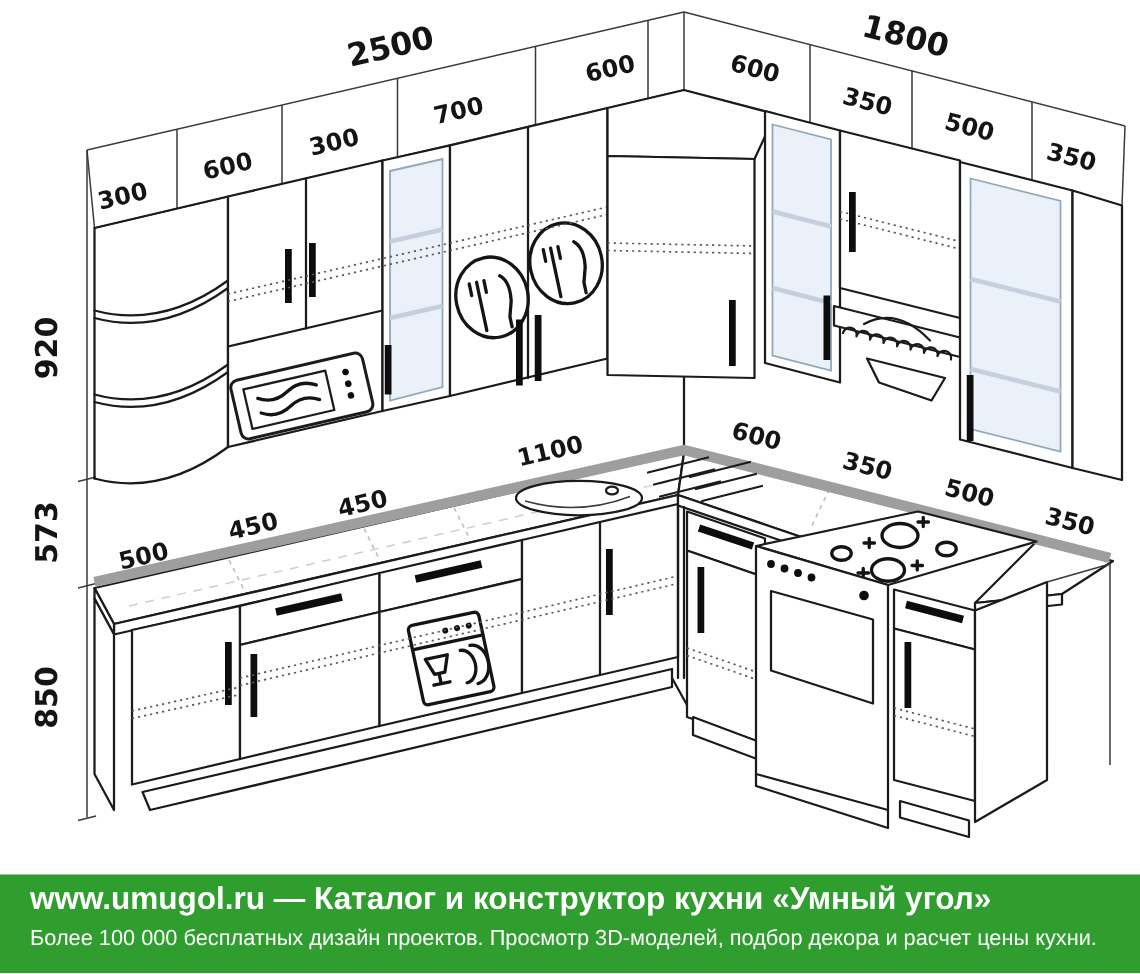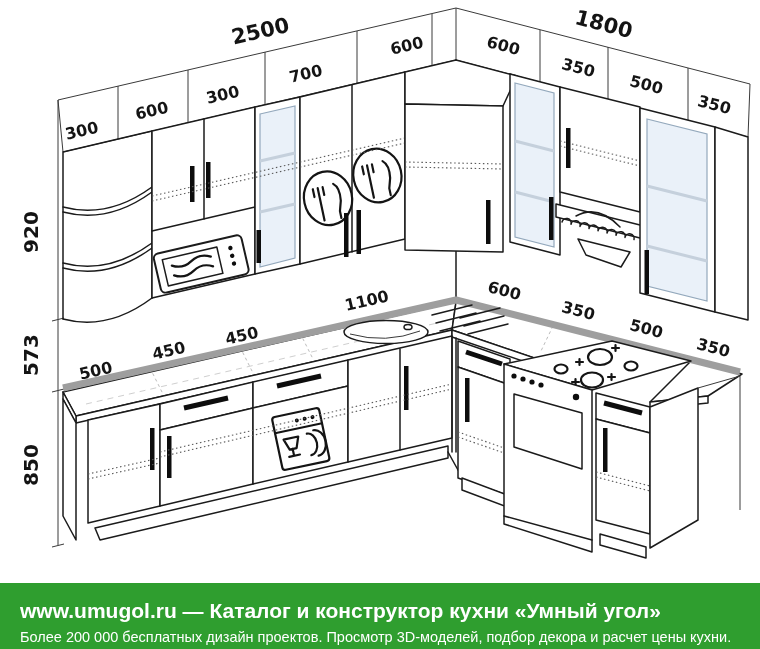--- a/index.html
+++ b/index.html
@@ -16,21 +16,21 @@
   .glass{fill:#eaf1f9;stroke:#93a8bc;stroke-width:1.2;}
   .streak{stroke:#c5d0dc;stroke-width:3;fill:none;}
   .dot{fill:none;stroke:#5a5a5a;stroke-width:1.1;stroke-dasharray:1.5 2.6;}
   .seam{stroke:#bcbcbc;stroke-width:1;fill:none;}
   .guide{stroke:#cfcfcf;stroke-width:1;stroke-dasharray:6 5;fill:none;}
   .hb{fill:#0d0d0d;stroke:none;}
   .hl{stroke:#0d0d0d;stroke-width:5;stroke-linecap:butt;fill:none;}
   .band{stroke:#9e9e9e;stroke-width:7;fill:none;stroke-linejoin:round;}
   .ic{fill:none;stroke:#141414;stroke-width:2.2;stroke-linejoin:round;stroke-linecap:round;}
   .footer{position:absolute;left:0;top:583px;width:760px;height:66px;box-sizing:border-box;
-          padding:14px 0 0 20px;}
+          padding:3px 0 0 20px;}
   .footer .t1{font:bold 21px "Liberation Sans",sans-serif;line-height:28px;white-space:nowrap;}
   .footer .t2{font:14.5px "Liberation Sans",sans-serif;line-height:24px;white-space:nowrap;}
   .gap{position:absolute;left:0;top:560px;width:760px;height:23px;background:#fff;}
 </style>
 </head>
 <body>
 
 <div id="stage">
 
 <svg width="760" height="583" viewBox="0 0 760 583">
@@ -273,16 +273,16 @@
     <text class="dimv" transform="rotate(-90 38 232)" x="38" y="232" text-anchor="middle">920</text>
     <text class="dimv" transform="rotate(-90 38 355)" x="38" y="355" text-anchor="middle">573</text>
     <text class="dimv" transform="rotate(-90 38 465)" x="38" y="465" text-anchor="middle">850</text>
   </g>
 </svg>
 
 <div class="gap"></div>
 
 <div class="footer" style="background:#2f9e2f;color:#ffffff;">
   <div class="t1">www.umugol.ru — Каталог и конструктор кухни «Умный угол»</div>
-  <div class="t2">Более 200 000 бесплатных дизайн проектов. Просмотр 3D-моделей, подбор декора и расчет цены кухни.</div>
+  <div class="t2">Более 100 000 бесплатных дизайн проектов. Просмотр 3D-моделей, подбор декора и расчет цены кухни.</div>
 </div>
 
 </div>
 
 </body></html>

